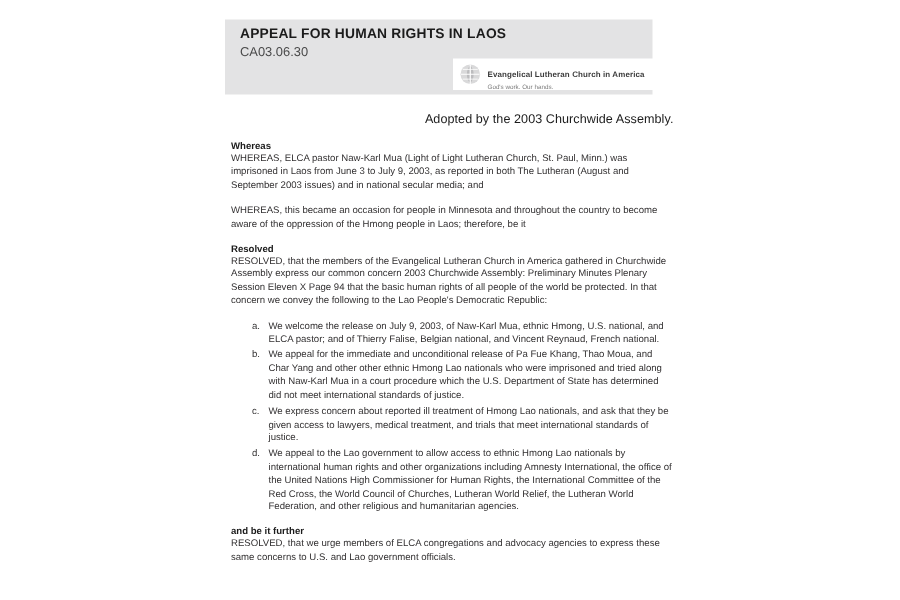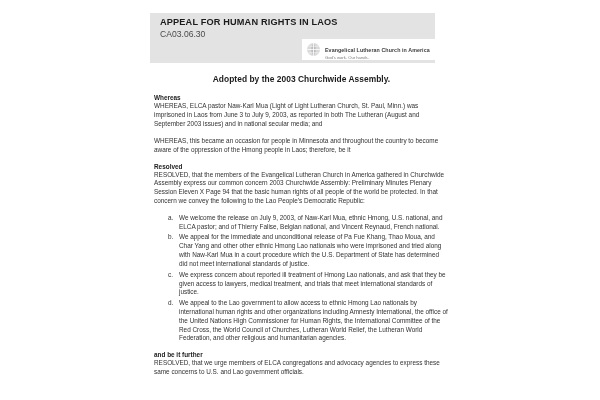--- a/index.html
+++ b/index.html
@@ -89,23 +89,23 @@
     white-space: nowrap;
   }
   
   .content {
     position: absolute;
     left: 154px;
     top: 74px;
     width: 295px;
   }
   .adopted {
-    text-align: center;
+    text-align: right;
     font-size: 8.4px;
-    font-weight: bold;
+    font-weight: normal;
     color: #1b1b1b;
     margin: 0 0 10px 0;
     letter-spacing: 0.05px;
   }
   .sec-head {
     font-size: 6.4px;
     font-weight: bold;
     color: #1b1b1b;
     margin: 0 0 1px 0;
   }

